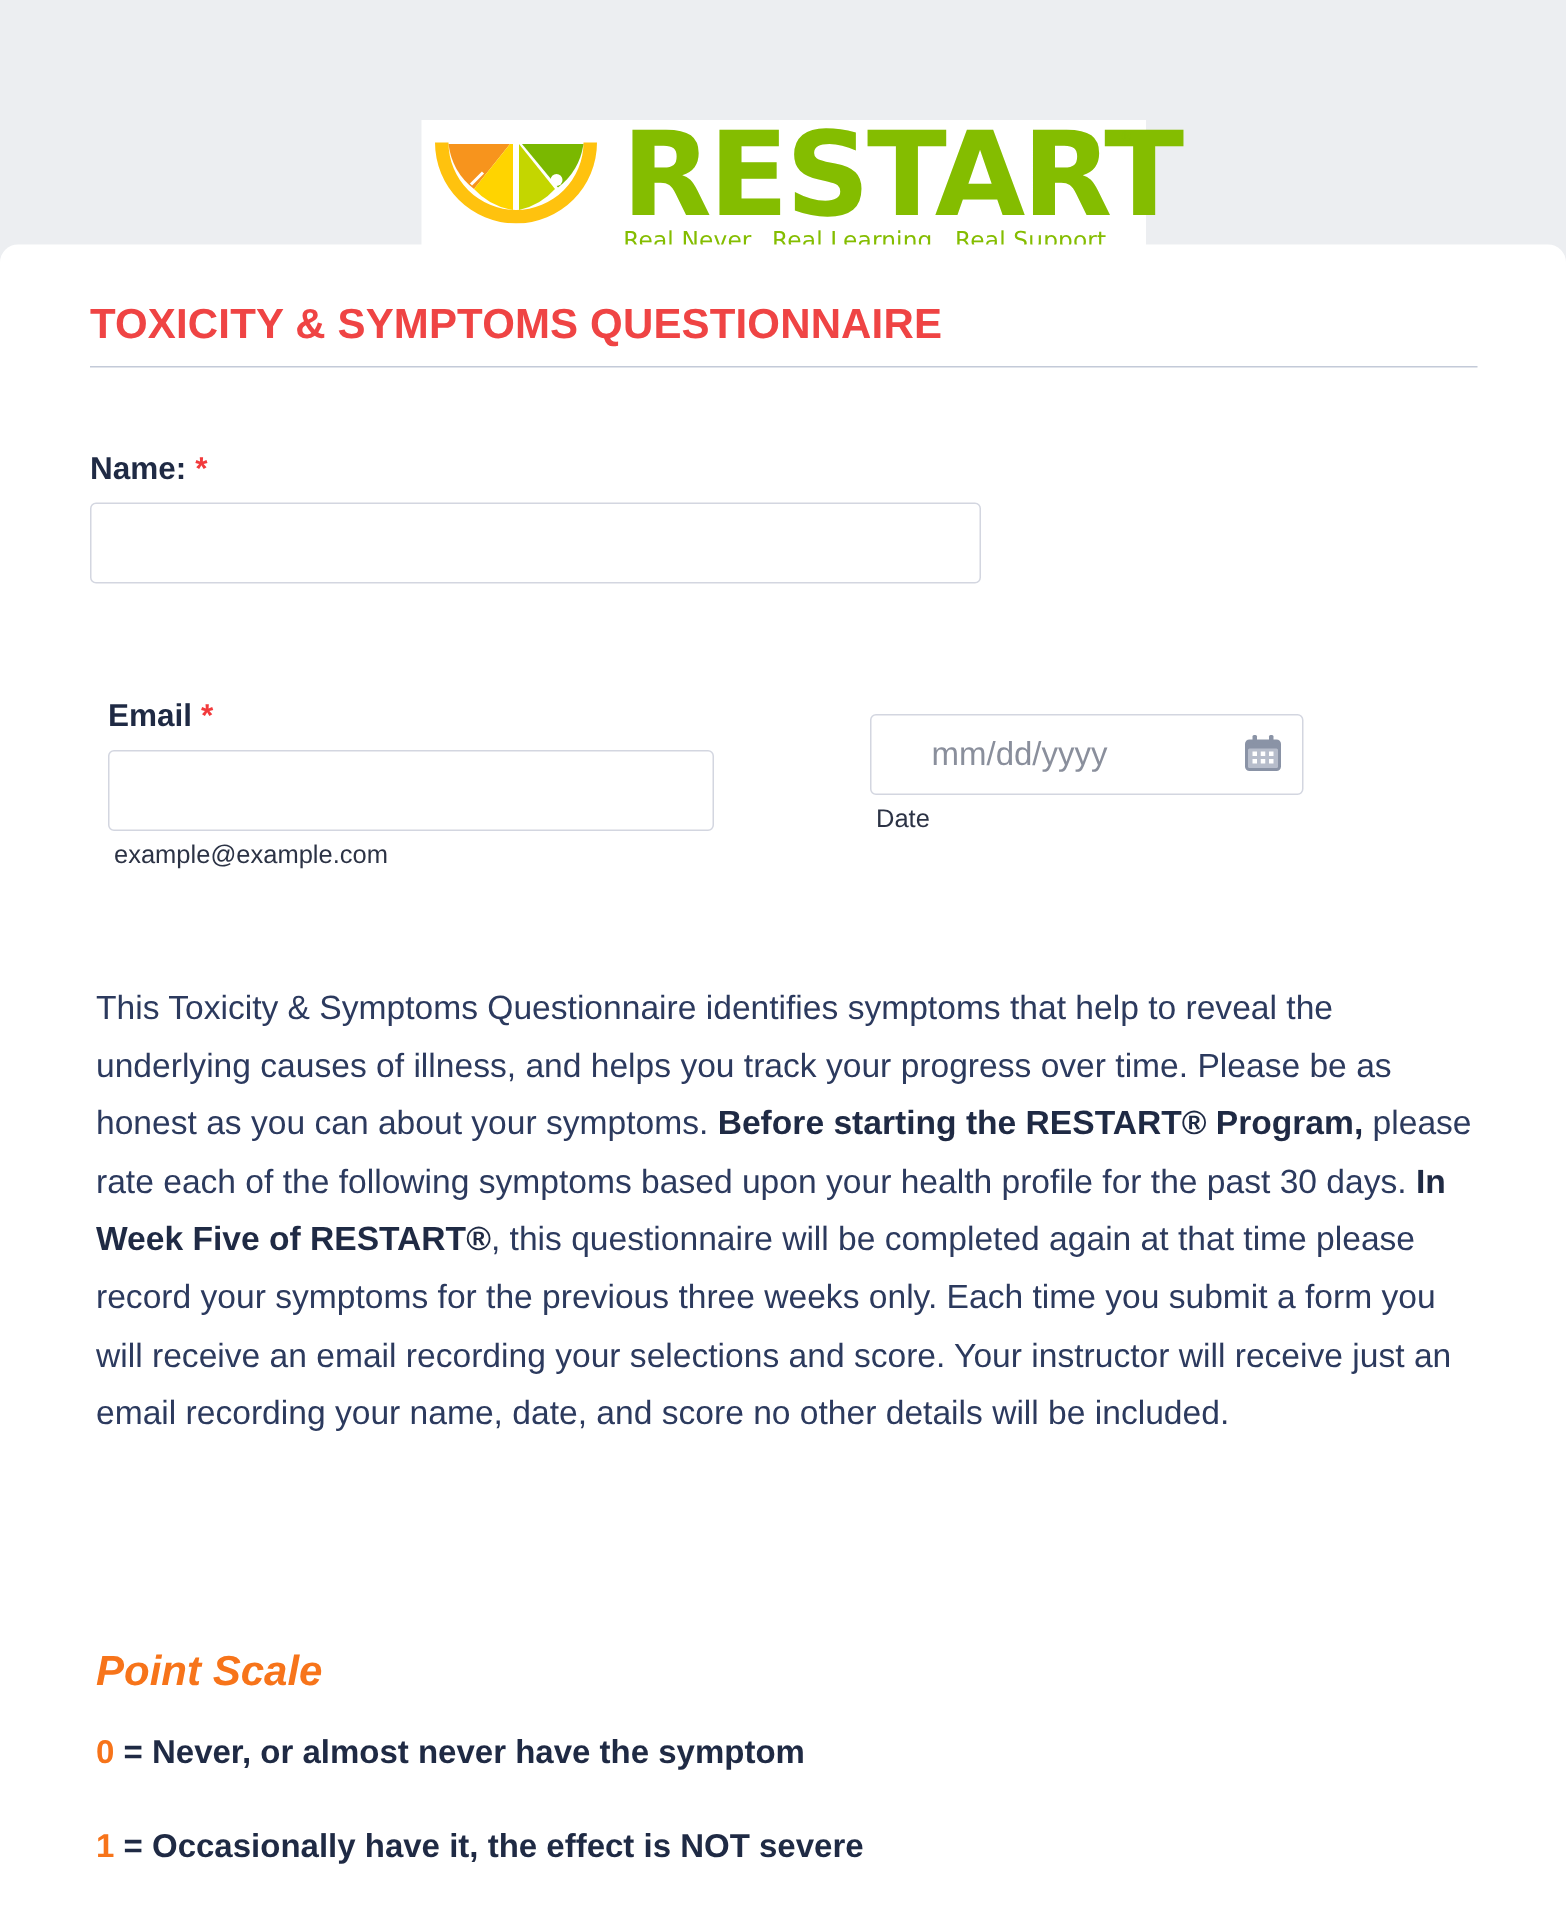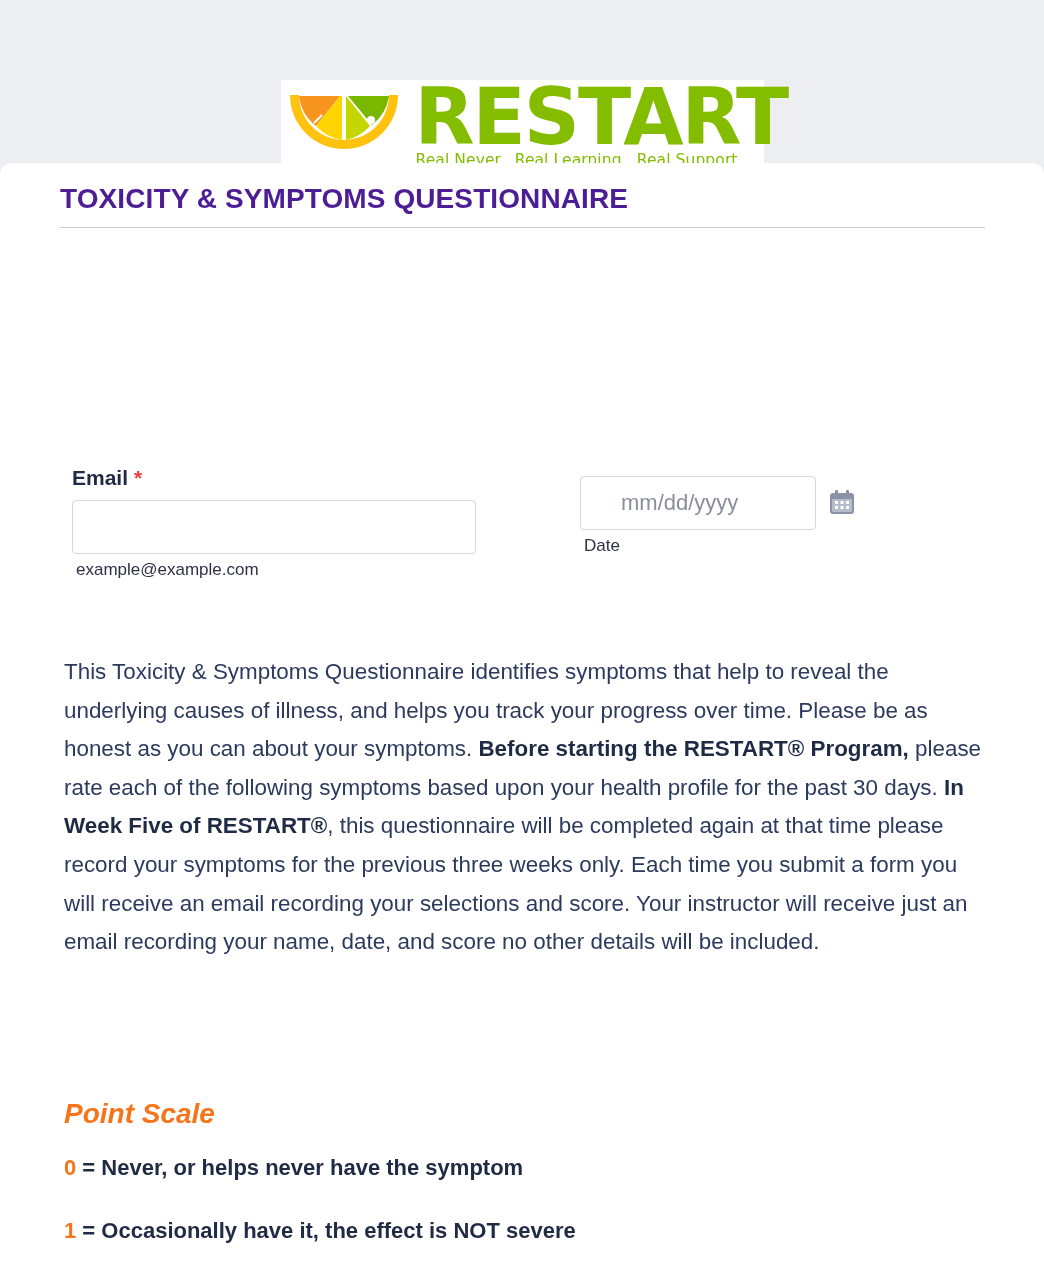--- a/index.html
+++ b/index.html
@@ -32,22 +32,22 @@
     position: absolute; left: 135px; top: 71px;
     font-family: "DejaVu Sans", sans-serif; font-size: 15.5px; color: #84bd00;
     letter-spacing: 0.1px; white-space: pre;
   }
   .card {
     position: absolute; left: 0; top: 163px; width: 1044px; height: 1200px;
     background: #ffffff; border-radius: 12px 12px 0 0;
     padding: 0 59px 0 60px;
   }
   .page-title {
-    margin-top: 20px;
-    font-size: 28px; font-weight: bold; color: #4c1d95;
+    margin-top: 37px;
+    font-size: 28px; font-weight: bold; color: #ef4444;
     letter-spacing: 0.1px;
     padding-bottom: 12px;
     border-bottom: 1px solid #c3cad8;
     width: 925px;
   }
   .label {
     font-size: 21px; font-weight: bold; color: #1f2a44;
   }
   .req { color: #f23a3c; margin-left: 6px; }
   .input {
@@ -56,21 +56,21 @@
     font-family: "Liberation Sans", sans-serif; color: #2c3345;
     padding: 0 9px; outline: none;
   }
   .sublabel { font-size: 17px; color: #2c3345; margin-top: 6px; margin-left: 4px; }
   .field-name { position: absolute; left: 60px; top: 138px; }
   .field-name .input { width: 594px; margin-top: 10px; }
   .field-email { position: absolute; left: 60px; top: 303px; padding-left: 12px; }
   .field-email .input { width: 404px; margin-top: 10px; }
   .field-date { position: absolute; left: 580px; top: 303px; }
   .date-wrap { position: relative; width: 289px; margin-top: 10px; }
-  .date-wrap .input { width: 236px; color: #8a8f9c; padding-left: 40px; }
+  .date-wrap .input { width: 289px; color: #8a8f9c; padding-left: 40px; }
   .date-wrap .input::placeholder { color: #8a8f9c; }
   .cal-icon { position: absolute; right: 14px; top: 13px; cursor: pointer; }
   .intro {
     position: absolute; left: 64px; top: 490px; width: 925px;
     font-size: 22.4px; line-height: 38.6px; color: #2c3a5e;
   }
   .intro b { color: #1f2a44; }
   .scale-title {
     position: absolute; left: 64px; top: 918px;
     font-size: 28px; font-weight: bold; font-style: italic; color: #f7741a; margin-top: 17px;
@@ -97,20 +97,26 @@
     </svg>
     <span class="wordmark">RESTART</span>
     <span class="reg">®</span>
     <span class="tagline">Real Never.  Real Learning.  Real Support.</span>
   </div>
 </div>
 
 <div class="card">
   <h1 class="page-title">TOXICITY &amp; SYMPTOMS QUESTIONNAIRE</h1>
 
+  <div class="field-name">
+    <div class="label">
+      <span>Name:</span><span class="req">*</span>
+    </div>
+    <input class="input" type="text" value="" style="">
+  </div>
 
   <div class="field-email">
     <div class="label">
       <span>Email</span><span class="req">*</span>
     </div>
     <input class="input" type="text" value="" style="">
     <div class="sublabel">example@example.com</div>
   </div>
 
   <div class="field-date">
@@ -130,21 +136,21 @@
       </svg>
     </div>
     <div class="sublabel">Date</div>
   </div>
 
   <p class="intro"><span>This Toxicity &amp; Symptoms Questionnaire identifies symptoms that help to reveal the underlying causes of illness, and helps you track your progress over time. Please be as honest as you can about your symptoms. </span><b>Before starting the RESTART® Program,</b><span> please rate each of the following symptoms based upon your health profile for the past 30 days. </span><b>In Week Five of RESTART®</b><span>, this questionnaire will be completed again at that time please record your symptoms for the previous three weeks only. Each time you submit a form you will receive an email recording your selections and score. Your instructor will receive just an email recording your name, date, and score no other details will be included.</span></p>
 
   <h2 class="scale-title">Point Scale</h2>
 
   <div class="scale-item" style="top:992px">
-    <span class="num">0</span><span> = Never, or helps never have the symptom</span>
+    <span class="num">0</span><span> = Never, or almost never have the symptom</span>
   </div>
   <div class="scale-item" style="top:1055px">
     <span class="num">1</span><span> = Occasionally have it, the effect is NOT severe</span>
   </div>
   <div class="scale-item" style="top:1118px">
     <span class="num">2</span><span> = Occasionally have it, the effect is severe</span>
   </div>
 </div>
 
 </body></html>

